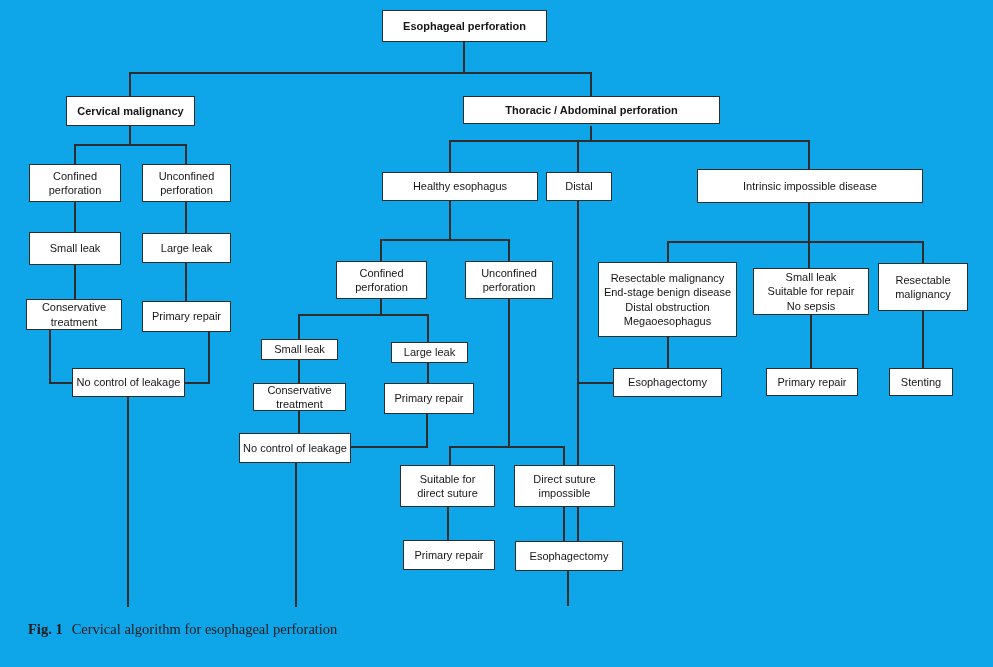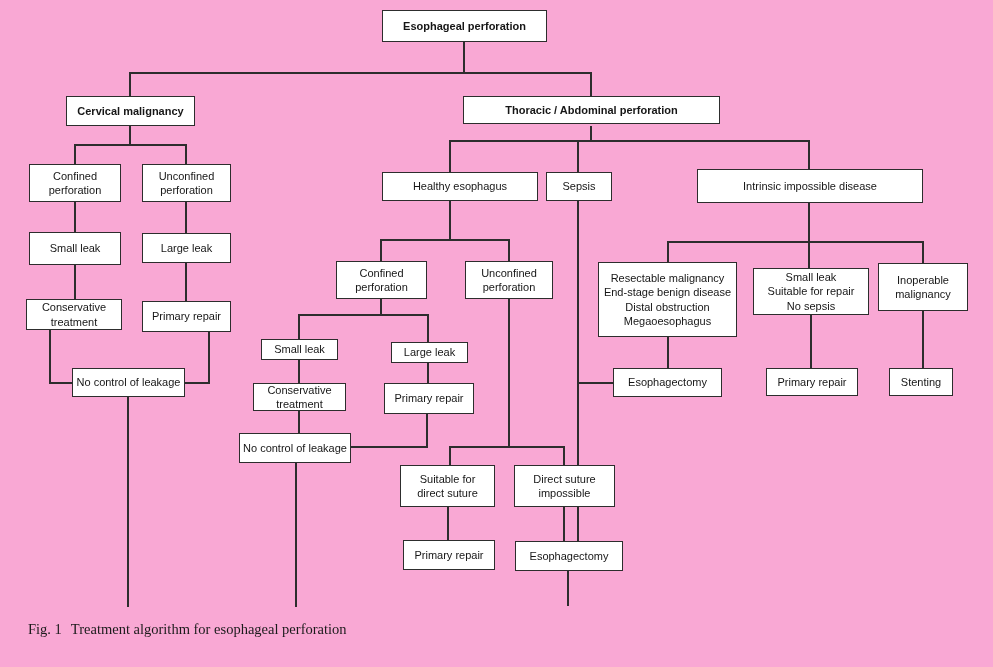--- a/index.html
+++ b/index.html
@@ -1,19 +1,19 @@
 <!DOCTYPE html>
 <html><head>
 <meta charset="utf-8">
 <style>
   html,body{margin:0;padding:0;background:#ffffff;}
   #canvas{
     position:relative;
     width:993px;height:667px;
-    background:#f9a8d4;
+    background:#0ea5e9;
     overflow:hidden;
     font-family:"Liberation Sans", sans-serif;
   }
   .v{position:absolute;width:1.5px;background:#2d2d2d;}
   .h{position:absolute;height:1.5px;background:#2d2d2d;}
   .node{
     position:absolute;
     box-sizing:border-box;
     background:#ffffff;
     border:1.5px solid #2d2d2d;
@@ -24,21 +24,21 @@
     color:#161616;
     padding:1px 2px;
   }
   .node.bold{font-weight:bold;}
   #caption{
     position:absolute;left:28px;top:621px;
     font-family:"Liberation Serif", serif;
     font-size:14.5px;color:#1b1b1b;
     white-space:nowrap;
   }
-  #caption .figlab{font-weight:normal;margin-right:9px;}
+  #caption .figlab{font-weight:bold;margin-right:9px;}
 </style>
 </head>
 <body>
 
 <div id="canvas">
 
   <div>
     <div class="v" style="left:463.2px;top:42px;height:32px"></div>
     <div class="h" style="left:129px;top:72.2px;width:463px"></div>
     <div class="v" style="left:129.2px;top:72px;height:24px"></div>
@@ -111,21 +111,21 @@
     <div class="node" style="left:142px;top:164px;width:89px;height:38px">Unconfined
 perforation</div>
     <div class="node" style="left:29px;top:232px;width:92px;height:33px">Small leak</div>
     <div class="node" style="left:142px;top:233px;width:89px;height:30px">Large leak</div>
     <div class="node" style="left:26px;top:299px;width:96px;height:31px">Conservative
 treatment</div>
     <div class="node" style="left:142px;top:301px;width:89px;height:31px">Primary repair</div>
     <div class="node" style="left:72px;top:368px;width:113px;height:29px">No control of leakage</div>
 
     <div class="node" style="left:382px;top:172px;width:156px;height:29px">Healthy esophagus</div>
-    <div class="node" style="left:546px;top:172px;width:66px;height:29px">Sepsis</div>
+    <div class="node" style="left:546px;top:172px;width:66px;height:29px">Distal</div>
     <div class="node" style="left:697px;top:169px;width:226px;height:34px">Intrinsic impossible disease</div>
 
     <div class="node" style="left:336px;top:261px;width:91px;height:38px">Confined
 perforation</div>
     <div class="node" style="left:465px;top:261px;width:88px;height:38px">Unconfined
 perforation</div>
     <div class="node" style="left:261px;top:339px;width:77px;height:21px">Small leak</div>
     <div class="node" style="left:391px;top:342px;width:77px;height:21px">Large leak</div>
     <div class="node" style="left:253px;top:383px;width:93px;height:28px">Conservative
 treatment</div>
@@ -141,22 +141,22 @@
 
     <div class="node" style="left:598px;top:262px;width:139px;height:75px">Resectable malignancy
 End-stage benign disease
 Distal obstruction
 Megaoesophagus</div>
     <div class="node" style="left:613px;top:368px;width:109px;height:29px">Esophagectomy</div>
     <div class="node" style="left:753px;top:268px;width:116px;height:47px">Small leak
 Suitable for repair
 No sepsis</div>
     <div class="node" style="left:766px;top:368px;width:92px;height:28px">Primary repair</div>
-    <div class="node" style="left:878px;top:263px;width:90px;height:48px">Inoperable
+    <div class="node" style="left:878px;top:263px;width:90px;height:48px">Resectable
 malignancy</div>
     <div class="node" style="left:889px;top:368px;width:64px;height:28px">Stenting</div>
   </div>
 
   <div id="caption">
-    <span class="figlab">Fig. 1</span><span>Treatment algorithm for esophageal perforation</span>
+    <span class="figlab">Fig. 1</span><span>Cervical algorithm for esophageal perforation</span>
   </div>
 
 </div>
 
 </body></html>

